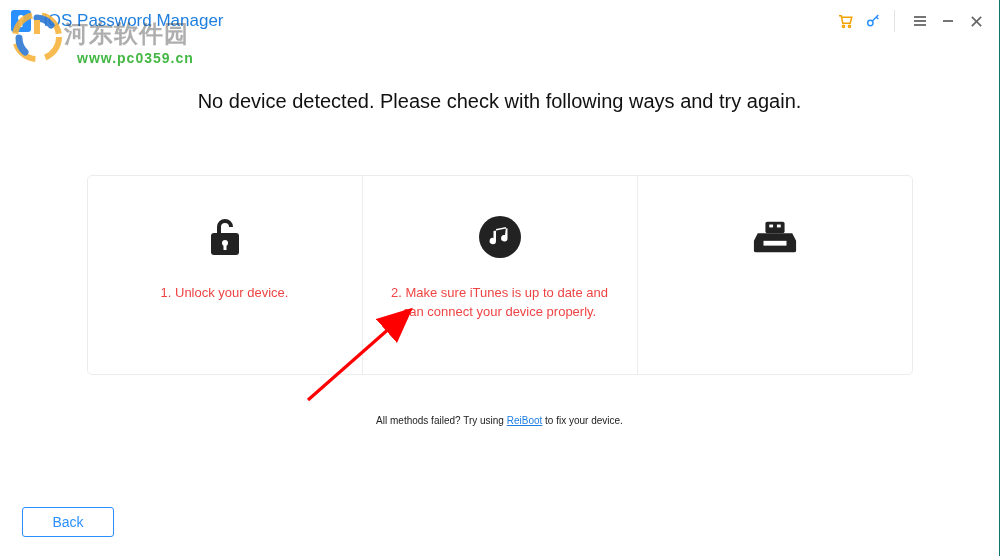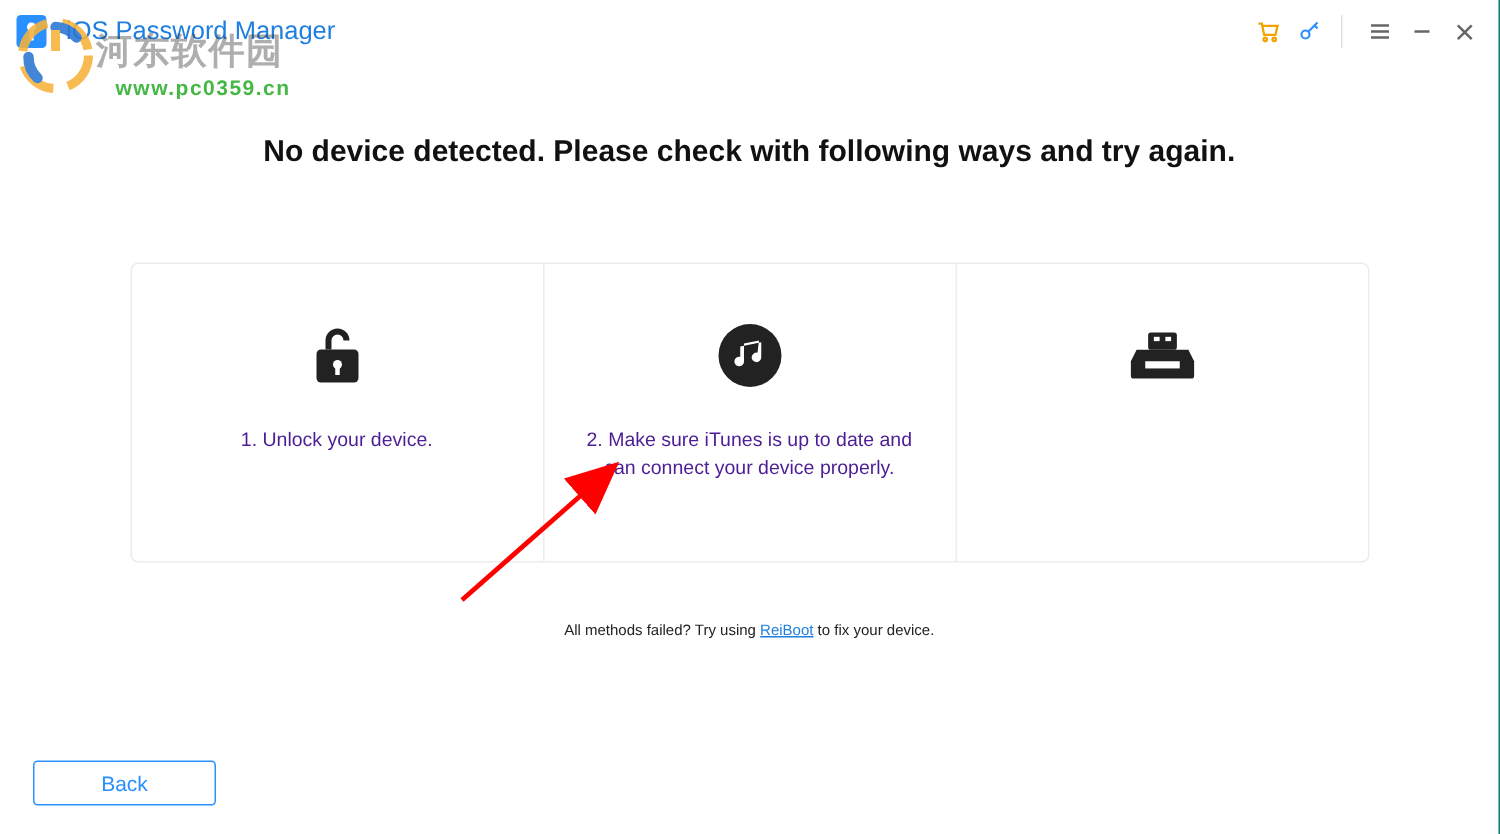--- a/index.html
+++ b/index.html
@@ -15,34 +15,34 @@
   .tb-icon.key { color: #2a8fff; }
   .tb-sep { width: 1px; height: 22px; background: #e3e3e3; margin: 0 8px 0 10px; }
 
   
   .watermark { position: absolute; left: 10px; top: 10px; pointer-events: none; opacity: 0.88; }
   .wm-text1 { position: absolute; left: 54px; top: 8px; font-size: 24px; color: rgba(50,50,50,0.45); font-weight: 600; letter-spacing: 1px; white-space: nowrap; font-family: "SimHei","Microsoft YaHei",sans-serif;}
   .wm-text2 { position: absolute; left: 67px; top: 40px; font-size: 14px; color: #2bae2b; font-weight: 700; letter-spacing: 1px; }
 
   
   .content { flex: 1; display: flex; flex-direction: column; align-items: center; padding-top: 48px; }
-  .main-msg { font-size: 20px; font-weight: 700; color: #111; text-align: center; }
+  .main-msg { font-size: 20px; font-weight: 400; color: #111; text-align: center; }
 
   .cards { display: flex; margin-top: 62px; width: 826px; border: 1px solid #ececec; border-radius: 5px; height: 200px; }
   .card { flex: 1; display: flex; flex-direction: column; align-items: center; justify-content: flex-start; padding: 38px 18px 0; text-align: center; }
   .card + .card { border-left: 1px solid #ececec; }
   .card-icon { width: 46px; height: 46px; display: flex; align-items: center; justify-content: center; margin-bottom: 24px; color: #222; }
-  .card-text { font-size: 13px; color: #4c1d95; line-height: 1.45; }
+  .card-text { font-size: 13px; color: #ef4444; line-height: 1.45; }
 
   .methods-failed { margin-top: 40px; font-size: 10px; color: #222; }
   .methods-failed a { color: #1e7fe0; text-decoration: underline; }
 
   
   .footer { height: 58px; display: flex; align-items: center; padding: 0 22px 10px; }
-  .back-btn { width: 122px; height: 30px; border: 1px solid #2a8fff; background: #fff; color: #2a8fff; font-size: 14px; border-radius: 3px; cursor: pointer; }
+  .back-btn { width: 92px; height: 30px; border: 1px solid #2a8fff; background: #fff; color: #2a8fff; font-size: 14px; border-radius: 3px; cursor: pointer; }
 
   
   .arrow { position: absolute; left: 300px; top: 300px; pointer-events: none; }
 </style>
 </head>
 <body>
 
 <div class="app">
 
   <div class="watermark">

